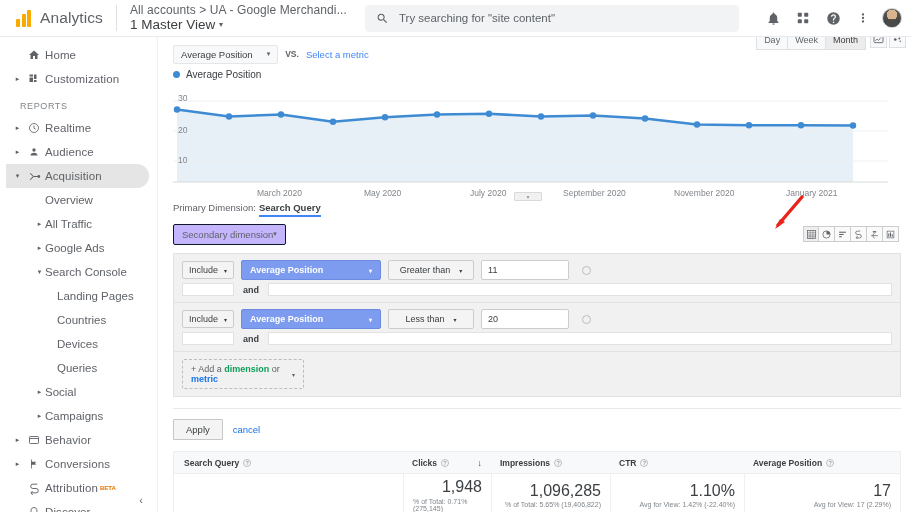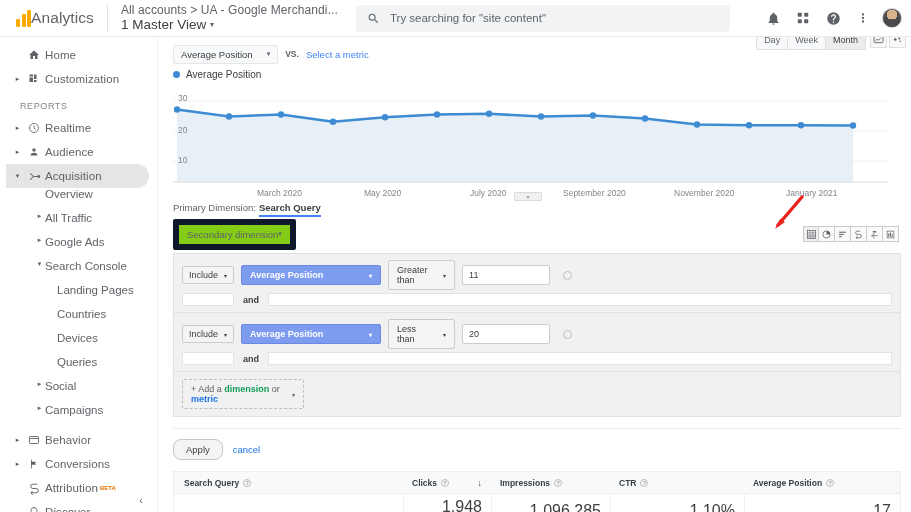--- a/index.html
+++ b/index.html
@@ -18,21 +18,21 @@
     display: flex; align-items: center;
     border-bottom: 1px solid #e8eaed;
     background: #fff;
     position: relative;
   }
   .ga-logo { display:flex; align-items:flex-end; gap:1.5px; margin-left:16px; height:17px; }
   .ga-logo i { display:block; width:4px; background:#f9ab00; border-radius:1px; }
   .ga-logo i:nth-child(1){ height:8px; background:#f9ab00;}
   .ga-logo i:nth-child(2){ height:13px; background:#f9ab00;}
   .ga-logo i:nth-child(3){ height:17px; background:#f9ab00;}
-  .brand { font-size:15.5px; color:#5f6368; letter-spacing:.1px; }
+  .brand { font-size:15.5px; color:#5f6368; margin-left:9px; letter-spacing:.1px; }
   .vdiv { width:1px; height:26px; background:#e0e0e0; margin:0 13px; }
   .acct { line-height:1.05; }
   .acct .crumb { font-size:12px; color:#5f6368; letter-spacing:.1px; }
   .acct .view { font-size:13.5px; color:#3c4043; margin-top:2px; }
   .acct .view .car { font-size:8px; color:#5f6368; position:relative; top:-2px; }
 
   .searchwrap {
     margin-left:18px; width:374px; height:27px;
     background:#f1f3f4; border-radius:4px;
     display:flex; align-items:center; padding:0 11px;
@@ -67,21 +67,21 @@
   }
   .nav-item {
     display:flex; align-items:center; height:24px;
     padding-left:6px; cursor:pointer; position:relative;
   }
   .nav-item .arr { width:11px; font-size:7px; color:#5f6368; text-align:center; flex:0 0 11px; }
   .nav-item .ico { width:22px; flex:0 0 22px; display:flex; align-items:center; justify-content:center; }
   .nav-item .lbl { font-size:11.5px; color:#5f6368; letter-spacing:.1px; }
   .nav-item.sel { background:#e5e5e5; border-radius:0 12px 12px 0; margin-right:8px; }
   .sec-head { font-size:9px; color:#80868b; letter-spacing:.6px; padding:10px 0 5px 14px; }
-  .sub { padding-left:39px; height:24px; display:flex; align-items:flex-start; cursor:pointer; }
+  .sub { padding-left:39px; height:24px; display:flex; align-items:center; cursor:pointer; }
   .sub .lbl { font-size:11.5px; color:#5f6368; }
   .sub.arrowed { padding-left:28px; }
   .sub.arrowed .arr { width:11px; font-size:7px; color:#5f6368; text-align:center; }
   .sub.deep { padding-left:51px; }
   .beta { font-size:6px; color:#e37400; vertical-align:super; margin-left:2px; font-weight:bold; }
   .collapse { position:absolute; bottom:6px; right:14px; font-size:11px; color:#5f6368; cursor:pointer; }
 
   
   .main { flex:1; height:475px; position:relative; overflow:hidden; background:#fff; }
 
@@ -131,21 +131,21 @@
   
   .primdim { font-size:9.5px; color:#5f6368; padding:13px 0 0 15px; }
   .primdim b { color:#3c4043; margin-left:3px; }
   .primdim .ul { border-bottom:2px solid #4285f4; padding-bottom:2px; }
 
   .toolbar {
     margin:8px 10px 0 15px; height:26px; position:relative;
     display:flex; align-items:center;
   }
   .secdim {
-    background:#84cc16; border:6px solid #0f172a; border-radius:2px;
+    background:#c4b5fd; border:1px solid #0f172a; border-radius:2px;
     font-size:9.5px; color:#5f6368; padding:4px 8px;
     display:flex; align-items:center; gap:0; cursor:pointer;
   }
   .secdim .car { font-size:7px; }
 
   .filtgrp { position:absolute; right:98px; display:flex; align-items:center; }
   .filtbox {
     width:140px; height:18px; background:#fff; border:1px solid #ccc;
     font-size:9px; color:#3c4043; display:flex; align-items:center; padding-left:6px;
   }
@@ -177,21 +177,21 @@
     font-size:9px; color:#3c4043; padding:3px 6px; min-width:52px;
     display:flex; align-items:center; justify-content:center; gap:6px; cursor:pointer;
   }
   .btn-blue {
     background:#7d9cf0; border:1px solid #6c8ae0; border-radius:2px;
     font-size:9px; color:#fff; font-weight:bold; padding:4px 8px;
     width:140px; display:flex; align-items:center; justify-content:space-between; cursor:pointer;
   }
   .btn-cond {
     background:#f4f4f4; border:1px solid #ccc; border-radius:2px;
-    font-size:9px; color:#3c4043; padding:4px 8px; width:67px;
+    font-size:9px; color:#3c4043; padding:4px 8px; width:86px;
     display:flex; align-items:center; justify-content:center; gap:9px; cursor:pointer;
   }
   .inp-val {
     background:#fff; border:1px solid #ccc; border-radius:2px;
     font-size:9px; color:#3c4043; padding:4px 6px; width:88px;
     font-family:inherit; outline:none;
   }
   .rm { width:9px; height:9px; border:1px solid #bdbdbd; border-radius:50%; margin-left:6px; cursor:pointer; }
   .androw { display:flex; align-items:center; margin-top:3px; }
   .and-left { width:52px; height:13px; background:#fff; border:1px solid #e2e2e2; }
@@ -204,21 +204,21 @@
     display:flex; align-items:center; justify-content:space-between; cursor:pointer;
   }
   .adddim b.g { color:#0f9d58; }
   .adddim b.b { color:#1a73e8; }
 
   .applyrow {
     margin:11px 10px 0 15px; padding-top:10px;
     border-top:1px solid #eaeaea; display:flex; align-items:center; gap:10px;
   }
   .apply-btn {
-    background:#f4f4f4; border:1px solid #c6c6c6; border-radius:8px;
+    background:#f4f4f4; border:1px solid #c6c6c6; border-radius:1px;
     font-size:9.5px; color:#3c4043; padding:4px 12px; cursor:pointer;
   }
   .cancel-lnk { font-size:9.5px; color:#1a73e8; cursor:pointer; }
 
   
   .tbl { margin:11px 10px 0 15px; border:1px solid #eee; border-bottom:none; }
   .thead { display:flex; background:#f8f9fa; border-bottom:1px solid #eee; height:22px; align-items:center; }
   .th { font-size:8.5px; font-weight:bold; color:#3c4043; display:flex; align-items:center; gap:4px; }
   .th .q {
     width:8px; height:8px; border-radius:50%; border:1px solid #bdbdbd;

